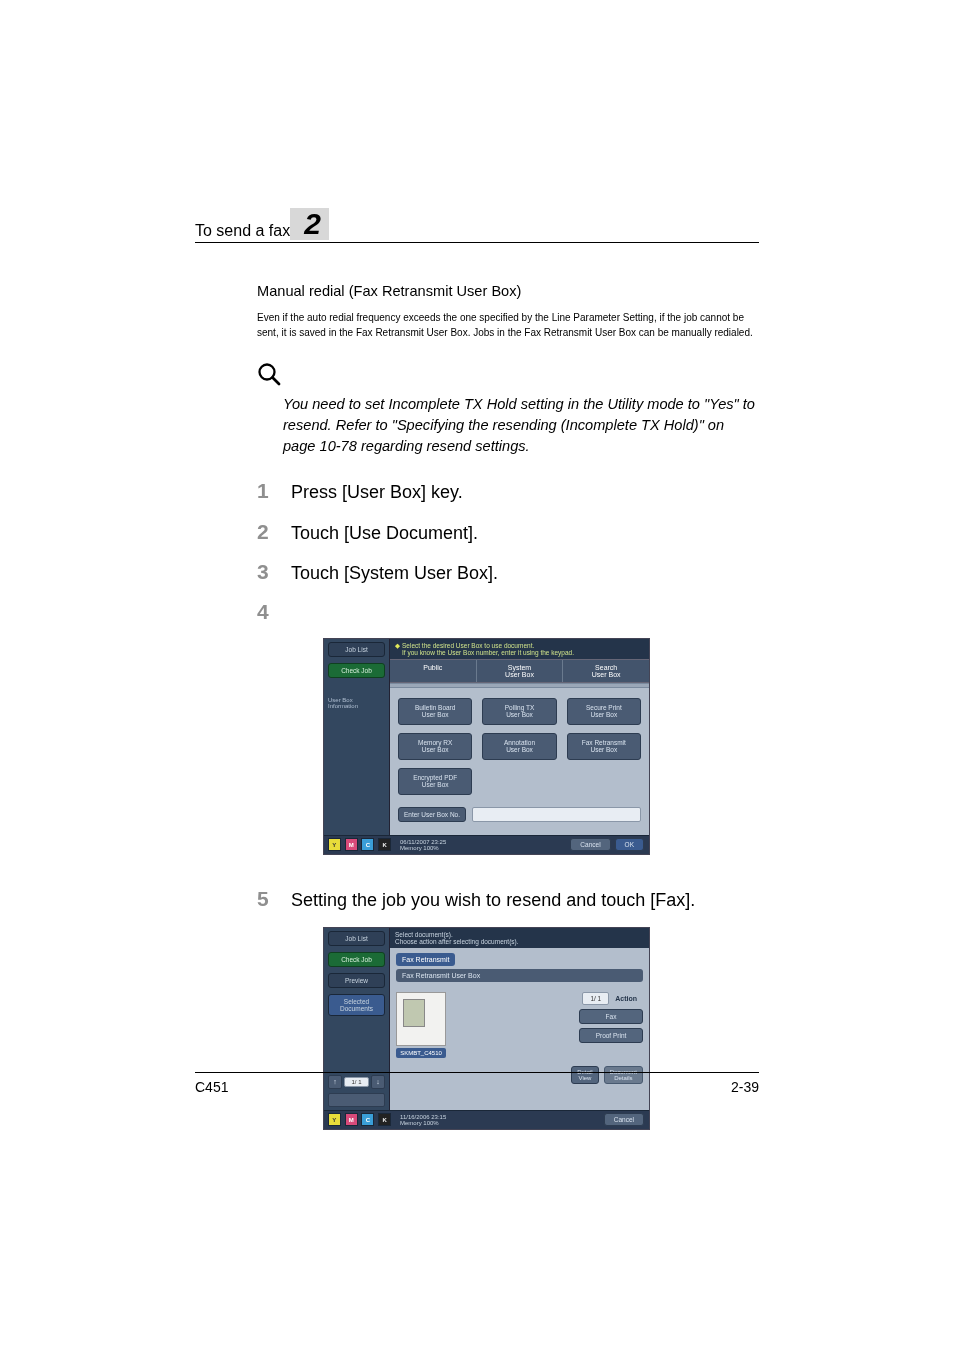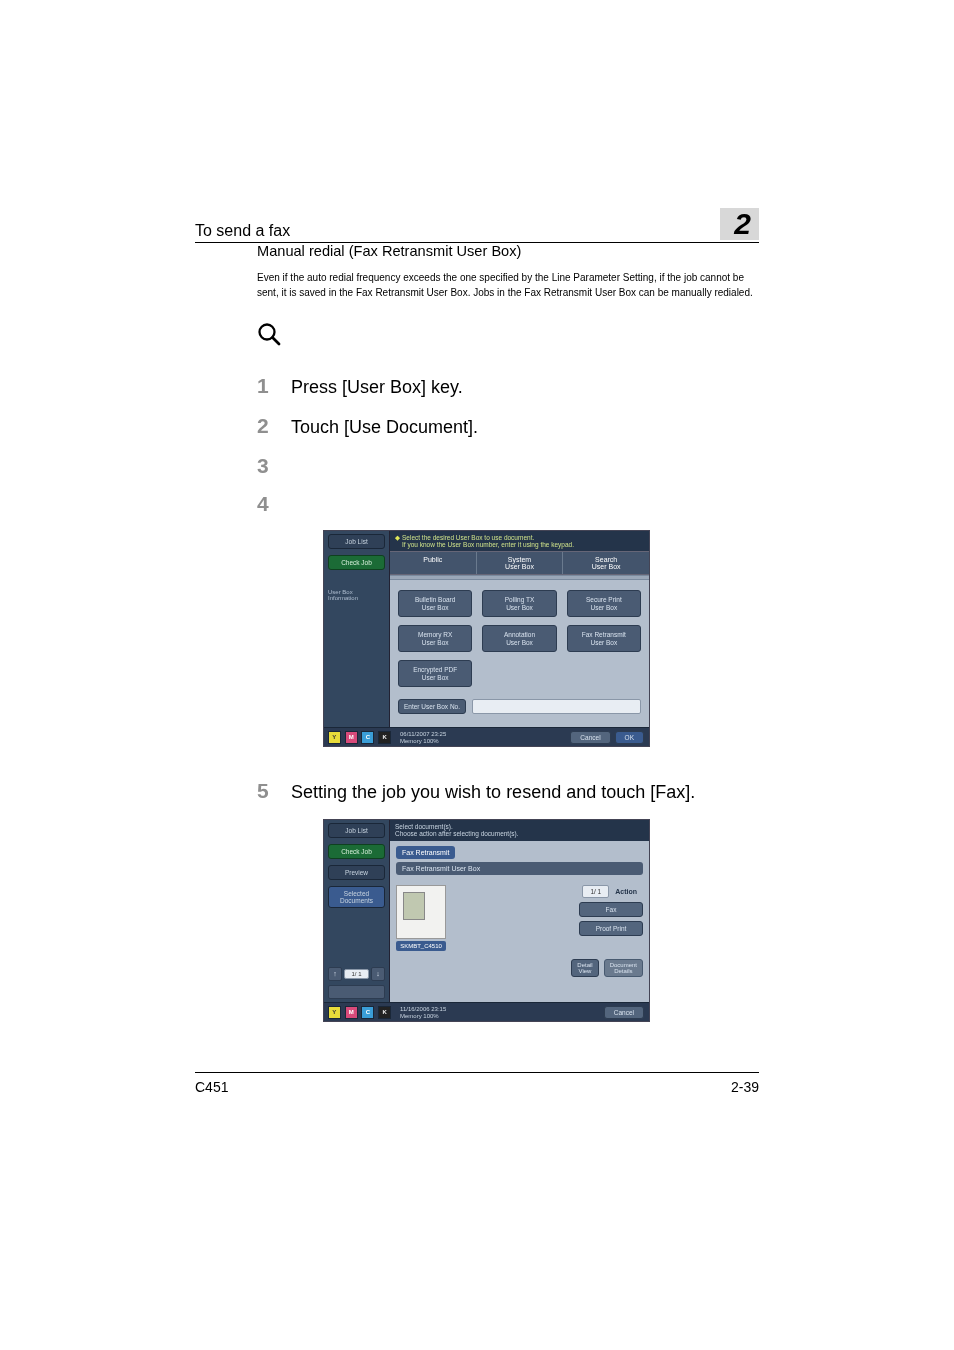--- a/index.html
+++ b/index.html
@@ -1,18 +1,18 @@
 <!DOCTYPE html>
 <html><head>
 <meta charset="utf-8">
 <style>
   html,body{margin:0;padding:0;background:#585858;font-family:Arial,Helvetica,sans-serif}
   .page{width:954px;height:1350px;background:#fff;position:relative;margin:0 auto;box-sizing:border-box}
   .content{position:absolute;left:195px;right:195px;top:208px}
-  .header-row{display:flex;justify-content:space-between;align-items:flex-end;border-bottom:1px solid #000;padding-bottom:2px;}
+  .header-row{display:flex;justify-content:flex-start;align-items:flex-end;border-bottom:1px solid #000;padding-bottom:2px;margin-bottom:40px}
   .chapter-box{font-size:30px;font-weight:bold;font-style:italic;background:#d8d8d8;padding:1px 8px 1px 14px;line-height:1}
   .section-title{font-weight:normal;font-size:14.6px;margin:0 0 12px 62px}
   .body-text{font-size:10px;line-height:1.45;margin:0 0 22px 62px}
   .detail-icon{margin:8px 0 2px 62px}
   .detail-block{margin:0 0 22px 88px}
   .detail-heading{font-weight:bold;font-size:14.6px;margin:0 0 2px 0}
   .detail-body{font-style:italic;font-size:14.6px;line-height:1.45}
   .step{display:flex;margin:0 0 14px 62px;align-items:baseline}
   .step-num{width:34px;font-size:21px;font-weight:bold;color:#8f8f8f;font-family:Arial,sans-serif}
   .step-text{font-size:18px;line-height:1.45;flex:1}
@@ -83,32 +83,34 @@
     <p class="section-title">Manual redial (Fax Retransmit User Box)</p>
     <p class="body-text">Even if the auto redial frequency exceeds the one specified by the Line Parameter Setting, if the job cannot be sent, it is saved in the Fax Retransmit User Box. Jobs in the Fax Retransmit User Box can be manually redialed.</p>
 
     <div class="detail-icon">
       <svg width="26" height="26" viewBox="0 0 26 26">
         <circle cx="10" cy="10" r="7.5" fill="none" stroke="#000" stroke-width="2.3"></circle>
         <line x1="15.5" y1="15.5" x2="22" y2="22" stroke="#000" stroke-width="2.8" stroke-linecap="round"></line>
       </svg>
     </div>
     <div class="detail-block">
+      <div class="detail-body">You need to set Incomplete TX Hold setting in the Utility mode to "Yes" to resend. Refer to "Specifying the resending (Incomplete TX Hold)" on page 10-78 regarding resend settings.</div>
     </div>
 
     <div class="step">
       <div class="step-num">1</div>
       <div class="step-text">Press [User Box] key.</div>
     </div>
     <div class="step">
       <div class="step-num">2</div>
       <div class="step-text">Touch [Use Document].</div>
     </div>
     <div class="step">
       <div class="step-num">3</div>
+      <div class="step-text">Touch [System User Box].</div>
     </div>
     <div class="step">
       <div class="step-num">4</div>
     </div>
 
     <div class="screenshot">
       <div class="ss-top">
         <div class="ss-side">
           <div class="btn-dark">Job List</div>
           <div class="btn-green">Check Job</div>

